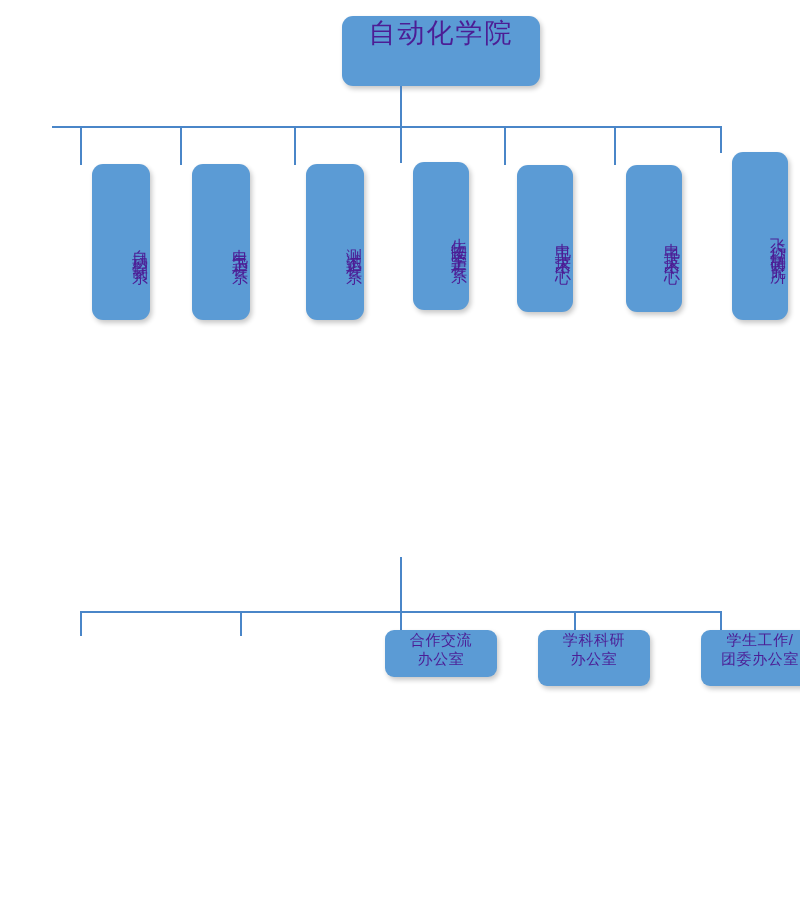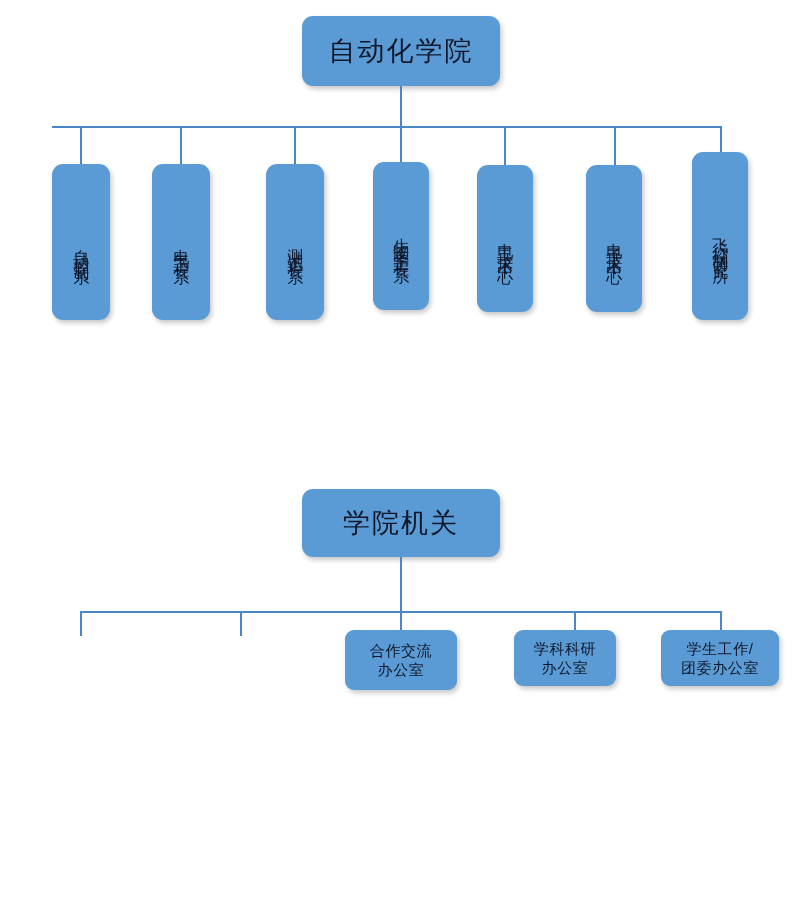--- a/index.html
+++ b/index.html
@@ -18,30 +18,30 @@
     width: 800px;
     height: 900px;
     overflow: hidden;
   }
 
   
   .node {
     position: absolute;
     box-sizing: border-box;
     background: #5b9bd5;
-    color: #0f172a;
+    color: #4c1d95;
     border-radius: 9px;
     display: flex;
-    align-items: center;
     justify-content: center;
     text-align: center;
     box-shadow: 2px 3px 5px rgba(0,0,0,0.22);
     line-height: 1.28;
     letter-spacing: 0.5px;
     user-select: none;
+    margin-left: 40px;
   }
 
   
   .node.root {
     font-size: 27px;
     border-radius: 11px;
     letter-spacing: 2px;
   }
 
   
@@ -118,41 +118,38 @@
   </div>
 
   <div class="node vert" style="left:586px; top:165px; width:56px; height:147px;">
     <span class="label">电子技术中心</span>
   </div>
 
   <div class="node vert" style="left:692px; top:152px; width:56px; height:168px;">
     <span class="label">飞行控制研究所</span>
   </div>
 
-  <div class="node root" style="left:302px; top:489px; width:198px; height:68px;">
-    <span class="label">学院机关</span>
-  </div>
 
   <div class="conn v" style="left:400px; top:557px; height:55px;"></div>
   <div class="conn h" style="left:80px; top:611px; width:641px;"></div>
 
   <div class="conn v" style="left:80px; top:611px; height:25px;"></div>
   <div class="conn v" style="left:240px; top:611px; height:25px;"></div>
   <div class="conn v" style="left:400px; top:611px; height:19px;"></div>
   <div class="conn v" style="left:574px; top:611px; height:19px;"></div>
   <div class="conn v" style="left:720px; top:611px; height:19px;"></div>
 
 
 
-  <div class="node office" style="left:345px; top:630px; width:112px; height:60px;">
+  <div class="node office" style="left:345px; top:630px; width:112px; height:47px;">
     <span class="label">合作交流
 办公室</span>
   </div>
 
-  <div class="node office" style="left:514px; top:630px; width:102px; height:56px;">
+  <div class="node office" style="left:498px; top:630px; width:112px; height:56px;">
     <span class="label">学科科研
 办公室</span>
   </div>
 
   <div class="node office" style="left:661px; top:630px; width:118px; height:56px;">
     <span class="label">学生工作/
 团委办公室</span>
   </div>
 
 </div>

